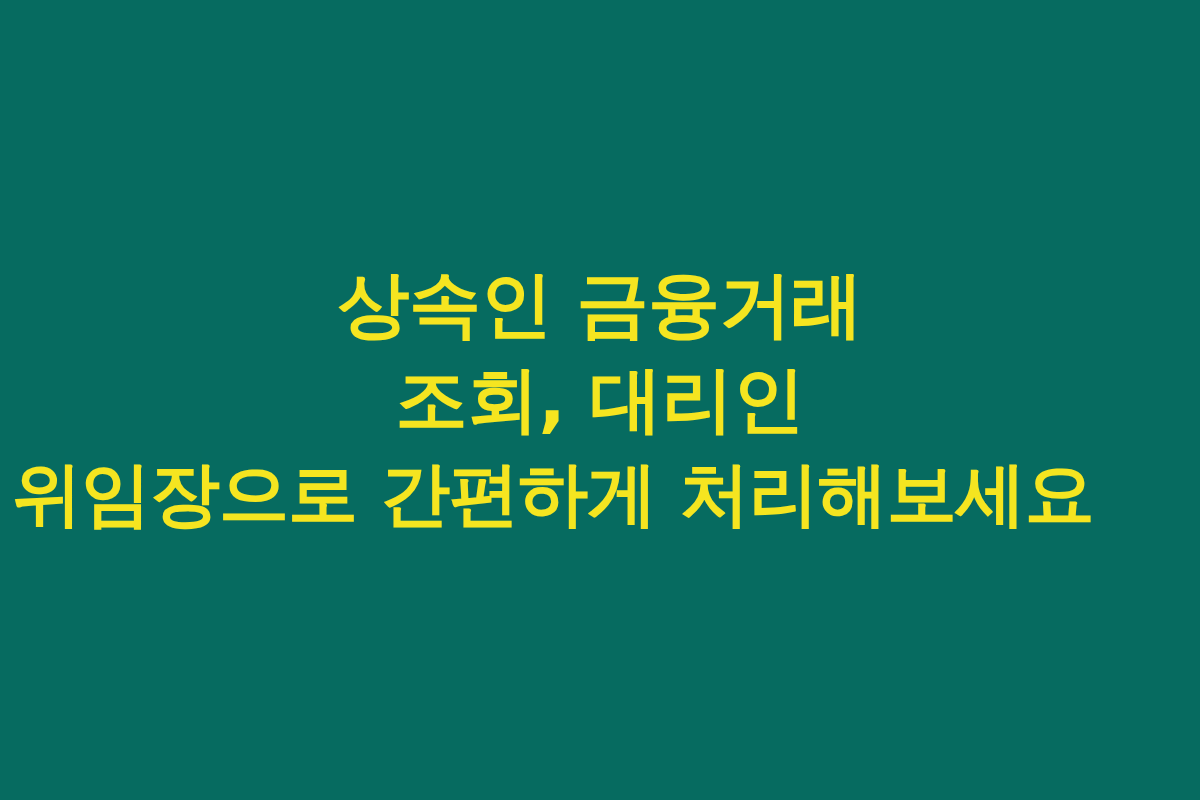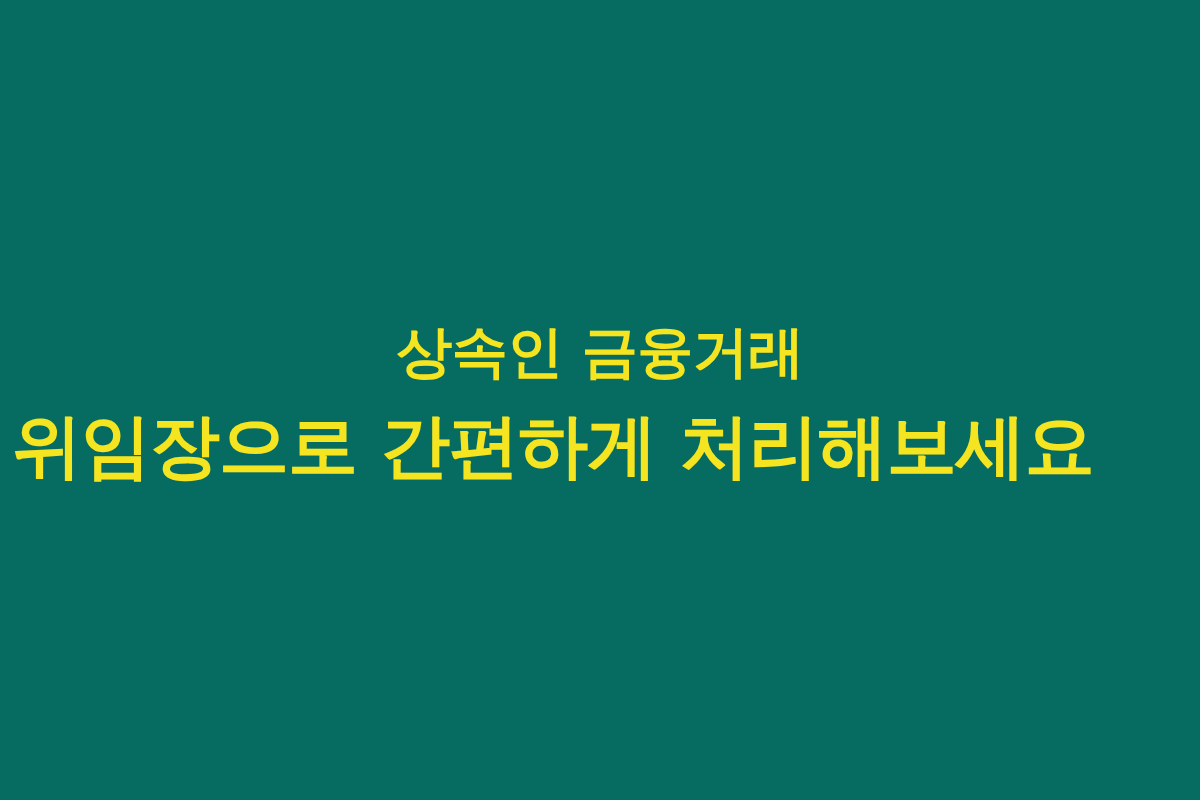--- a/index.html
+++ b/index.html
@@ -37,21 +37,21 @@
     align-items: center;
     justify-content: center;
   }
 
   .headline-line {
     display: block;
     width: 100%;
     color: #f5e520;
     font-family: "DejaVu Sans", "Liberation Sans", sans-serif;
     font-weight: 700;
-    font-size: 56px;
+    font-size: 72px;
     line-height: 95px;
     letter-spacing: -0.5px;
     white-space: nowrap;
     text-align: center;
     -webkit-font-smoothing: antialiased;
   }
 
   .headline-line.line-3 {
     font-size: 70px;
     letter-spacing: -1px;
@@ -59,18 +59,19 @@
 </style>
 </head>
 <body>
 
 <div id="banner" style="background: rgb(6, 107, 96);">
 
   <div id="headline-block">
 
     <span class="headline-line line-1" style="color: rgb(245, 229, 32); text-align: center;">상속인 금융거래</span>
 
+    <span class="headline-line line-2" style="color: rgb(245, 229, 32); text-align: center;">조회, 대리인</span>
 
     <span class="headline-line line-3" style="color: rgb(245, 229, 32); text-align: left;">위임장으로 간편하게 처리해보세요</span>
 
   </div>
 
 </div>
 
 </body></html>

